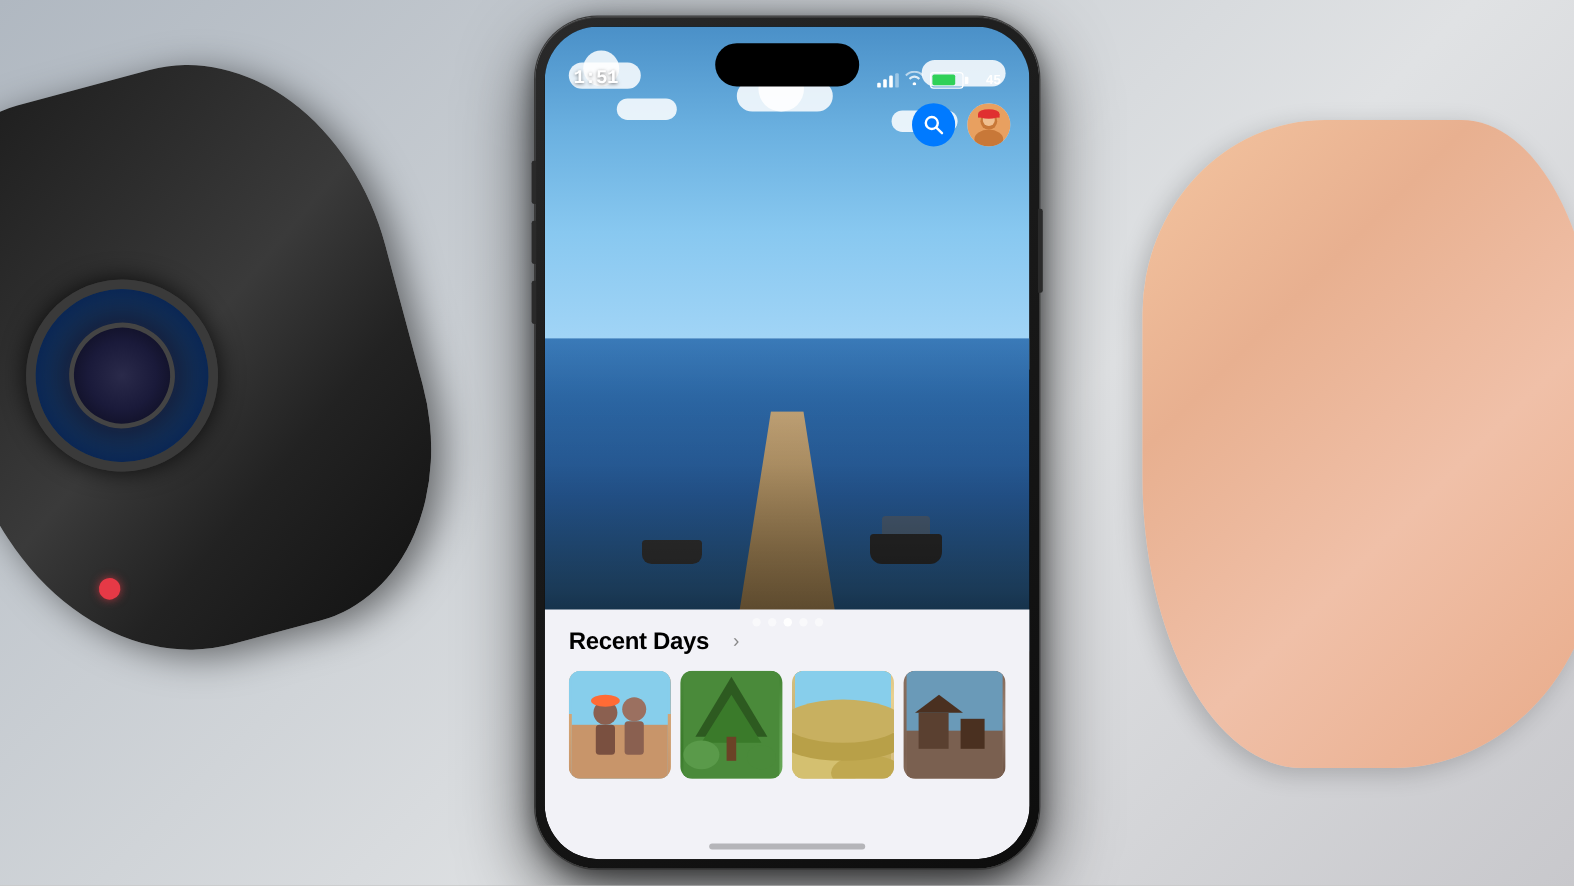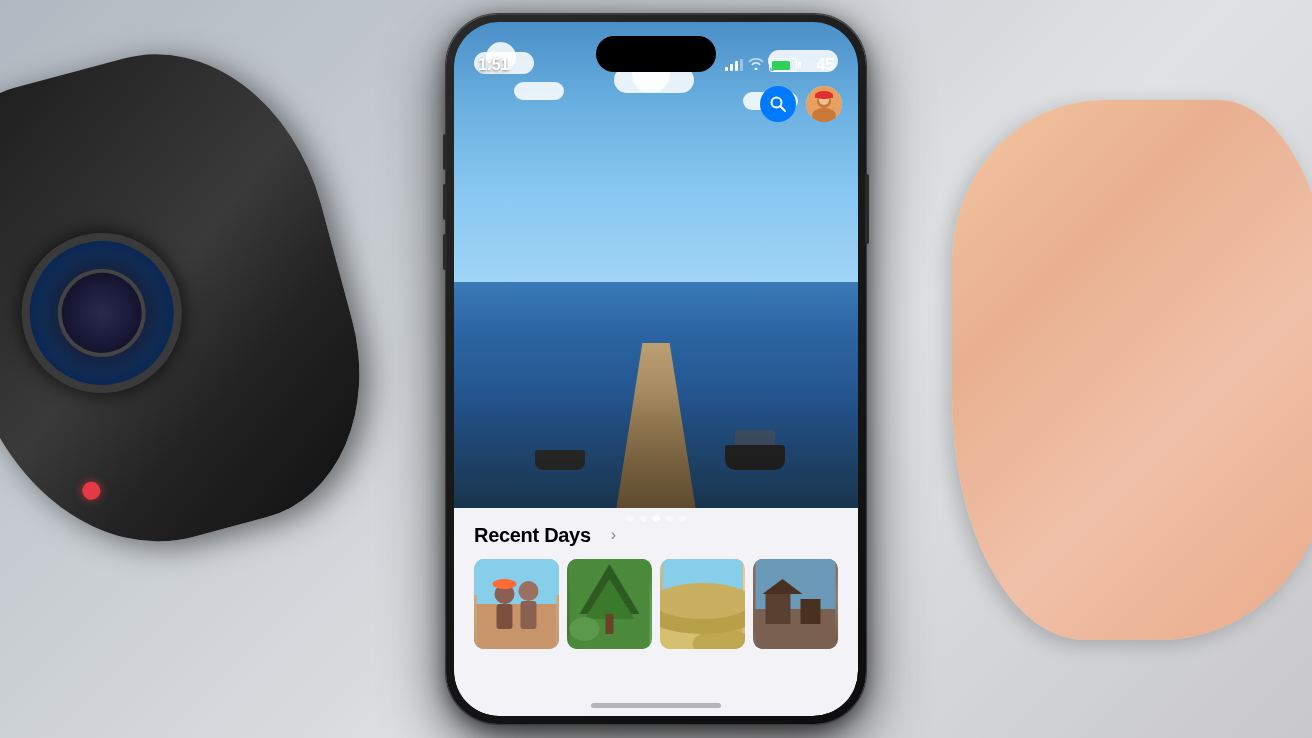--- a/index.html
+++ b/index.html
@@ -166,20 +166,21 @@
       padding-left: 24px;
       padding-right: 24px;
     }
 
     .status-time {
       font-size: 16px;
       font-weight: 600;
       color: white;
       letter-spacing: -0.3px;
       text-shadow: 0 1px 3px rgba(0,0,0,0.5);
+      font-family: Liberation Mono, monospace;
     }
 
     .status-icons {
       margin-left: auto;
       display: flex;
       align-items: center;
       gap: 5px;
     }
 
     .signal-bars {
@@ -224,21 +225,21 @@
     }
 
     .battery-fill {
       height: 100%;
       background: #30d158;
       border-radius: 1.5px;
       width: 80%;
     }
 
     .battery-percent {
-      font-size: 16px;
+      font-size: 11px;
       color: white;
       font-weight: 600;
       margin-left: 14px;
     }
 
     
     .photo-content {
       position: absolute;
       top: 0;
       left: 0;

